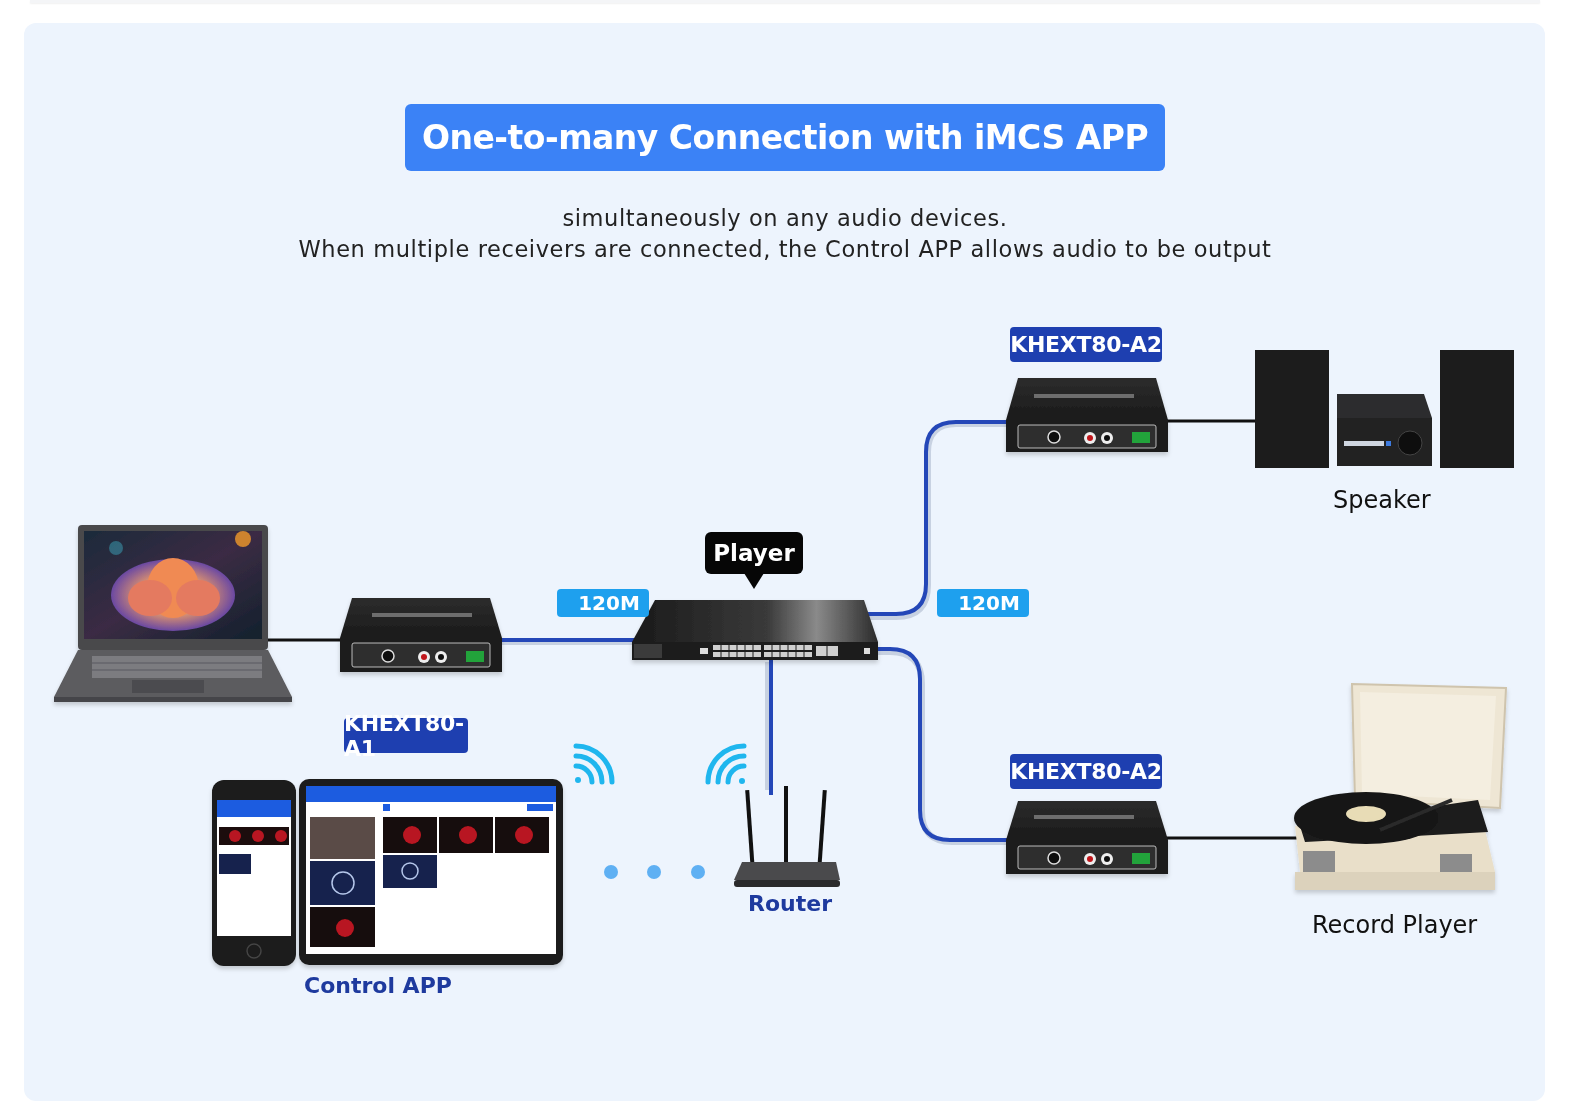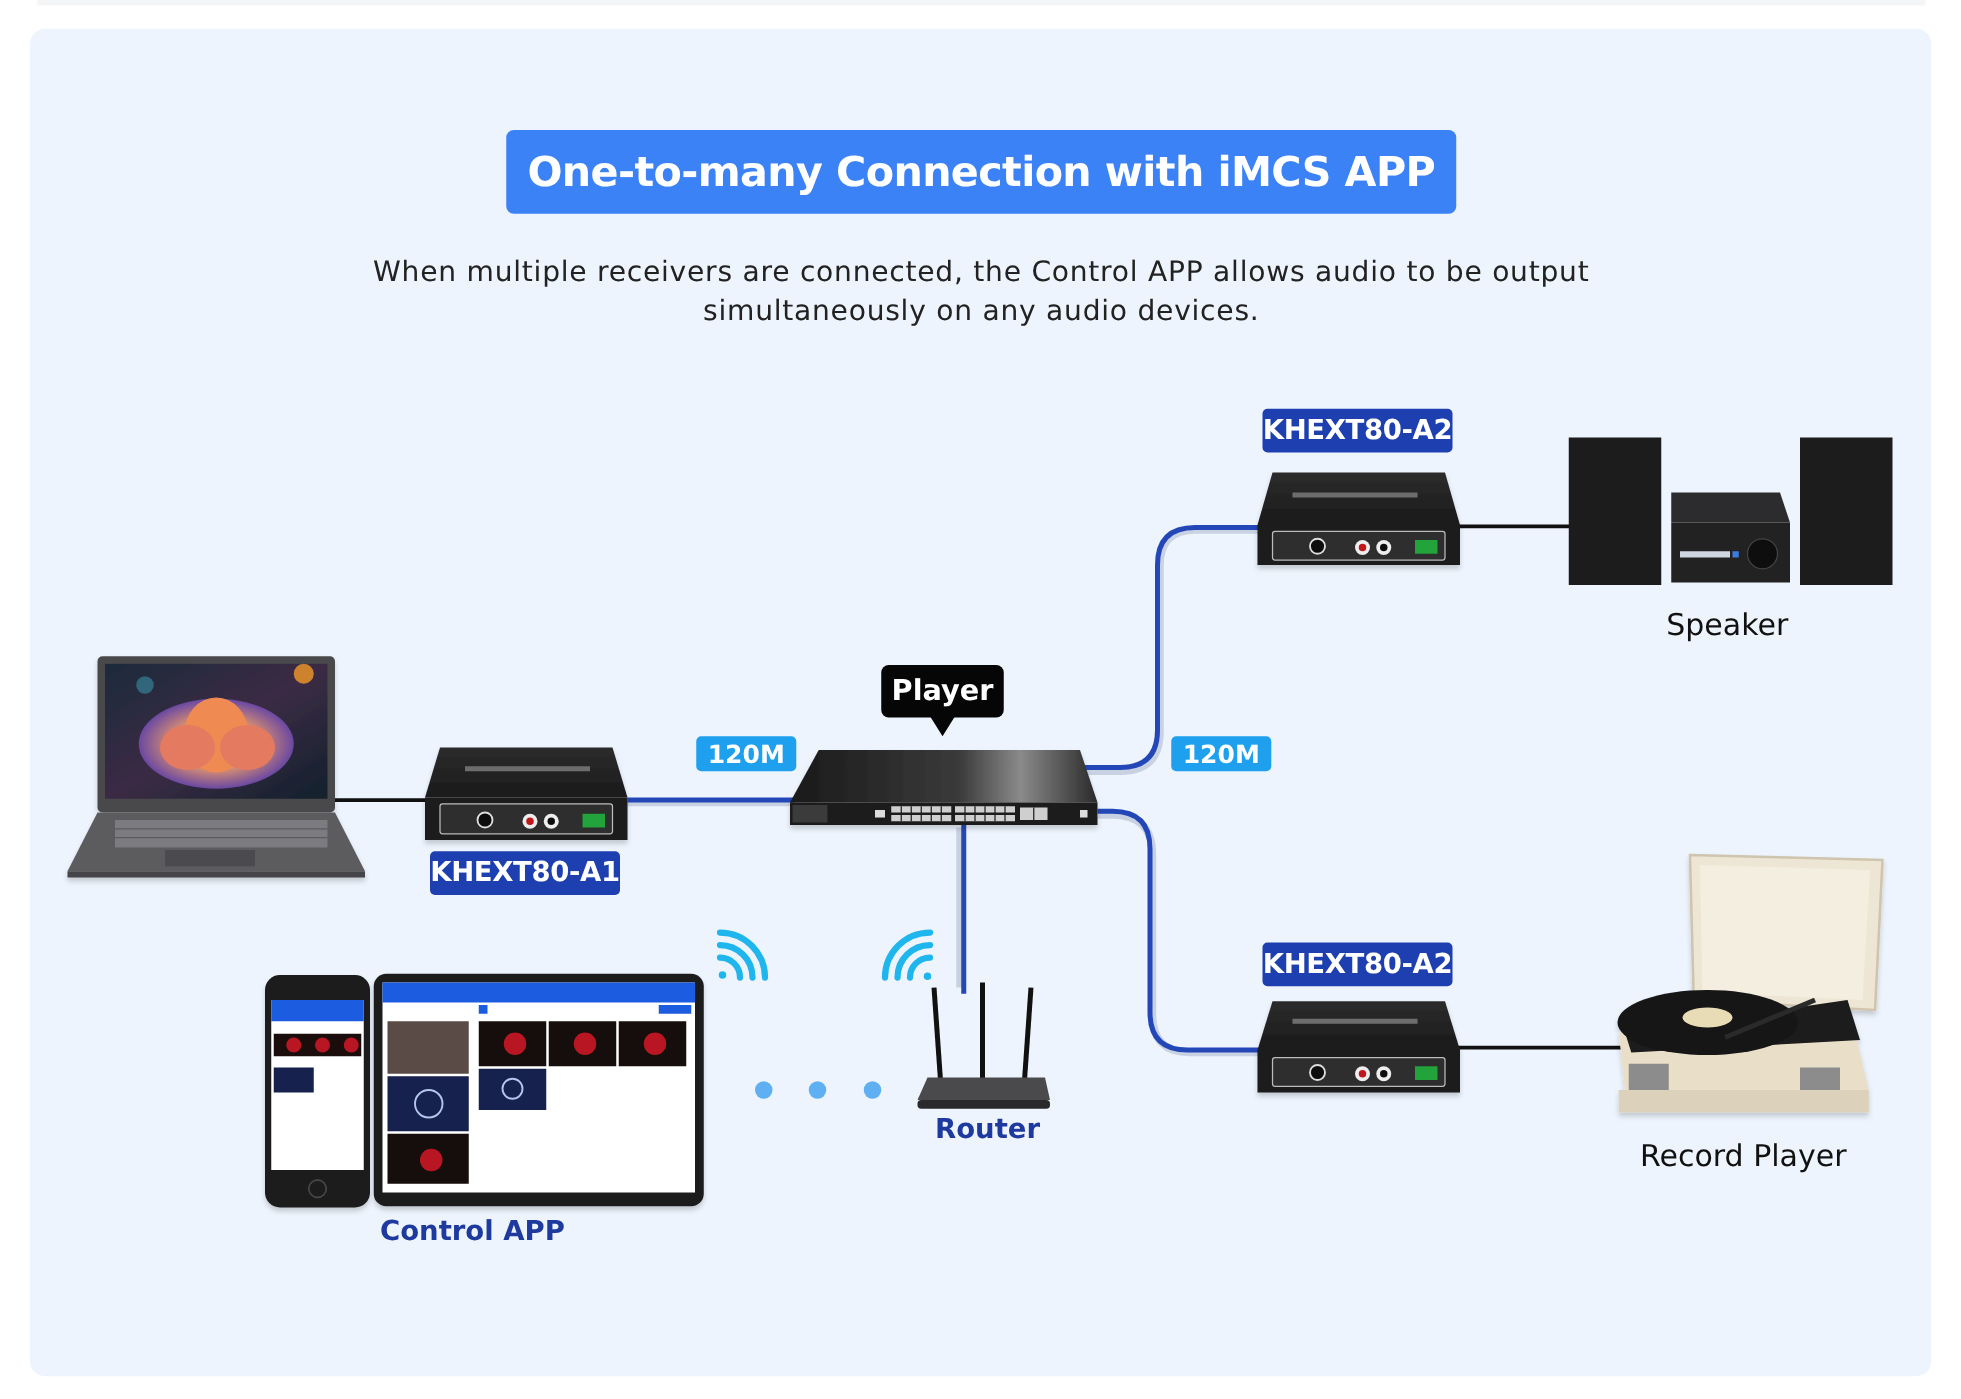--- a/index.html
+++ b/index.html
@@ -36,20 +36,21 @@
     position: absolute; height: 35px; background: #1e3fb0; border-radius: 4px;
     color: #fff; font-weight: bold; font-size: 22px;
     display: flex; align-items: center; justify-content: center;
     font-family: "DejaVu Sans", sans-serif; letter-spacing: -0.3px;
   }
   .speed-tag {
     position: absolute; height: 28px; width: 80px; background: #1ea0ee; border-radius: 4px;
     color: #fff; font-weight: bold; font-size: 20px;
     display: flex; align-items: center; justify-content: center;
     font-family: "DejaVu Sans", sans-serif;
+    padding-left: 12px;
   }
   .device-label {
     position: absolute; color: #111; font-size: 24px;
     font-family: "DejaVu Sans", sans-serif; white-space: nowrap;
   }
   .blue-label {
     position: absolute; color: #1e3a9e; font-size: 22px; font-weight: bold;
     font-family: "DejaVu Sans", sans-serif; white-space: nowrap;
   }
   .switch-callout {
@@ -70,22 +71,22 @@
 </head>
 <body>
 
 <div class="top-strip"></div>
 <div class="panel"></div>
 
 <div class="title-box">
   <span>One-to-many Connection with iMCS APP</span>
 </div>
 <div class="subtitle">
+  <div>simultaneously on any audio devices.</div>
   <div>When multiple receivers are connected, the Control APP allows audio to be output</div>
-  <div>simultaneously on any audio devices.</div>
 </div>
 
 <svg width="1569" height="1119" viewBox="0 0 1569 1119">
   <defs>
     <linearGradient id="swTop" x1="0" y1="0" x2="1" y2="0">
       <stop offset="0" stop-color="#1a1a1a"></stop>
       <stop offset="0.55" stop-color="#3a3a3a"></stop>
       <stop offset="0.75" stop-color="#8a8a8a"></stop>
       <stop offset="1" stop-color="#2a2a2a"></stop>
     </linearGradient>
@@ -291,20 +292,20 @@
 
 <div class="dot" style="left:604px; top:865px;"></div>
 <div class="dot" style="left:647px; top:865px;"></div>
 <div class="dot" style="left:691px; top:865px;"></div>
 
 <div class="switch-callout">Player</div>
 
 <div class="speed-tag" style="left:557px; top:589px;">120M</div>
 <div class="speed-tag" style="left:937px; top:589px;">120M</div>
 
-<div class="model-tag" style="left:344px; top:681px; width:152px;">KHEXT80-A1</div>
+<div class="model-tag" style="left:344px; top:718px; width:124px;">KHEXT80-A1</div>
 <div class="model-tag" style="left:1010px; top:327px; width:152px;">KHEXT80-A2</div>
 <div class="model-tag" style="left:1010px; top:754px; width:152px;">KHEXT80-A2</div>
 
 <div class="device-label" style="left:1333px; top:486px;">Speaker</div>
 <div class="device-label" style="left:1312px; top:911px;">Record Player</div>
 <div class="blue-label" style="left:748px; top:891px;">Router</div>
 <div class="blue-label" style="left:304px; top:973px;">Control APP</div>
 
 </body></html>

